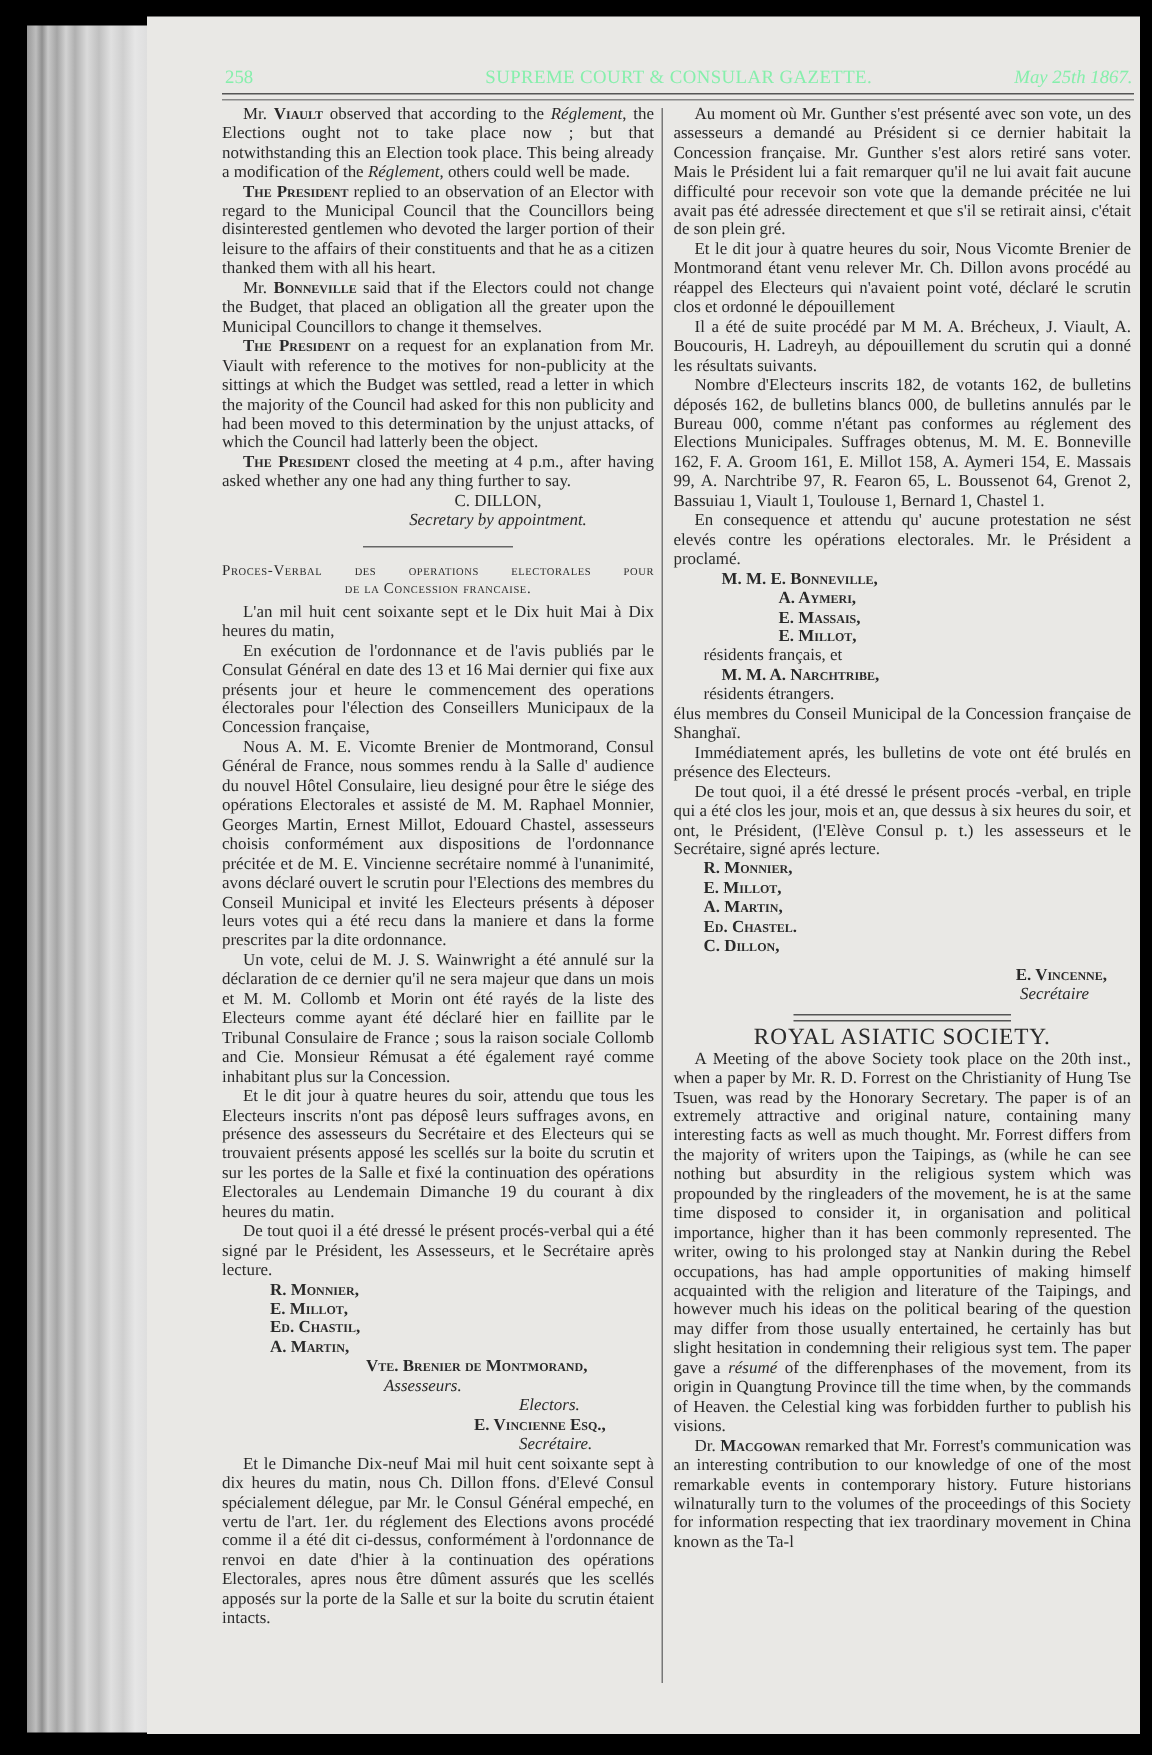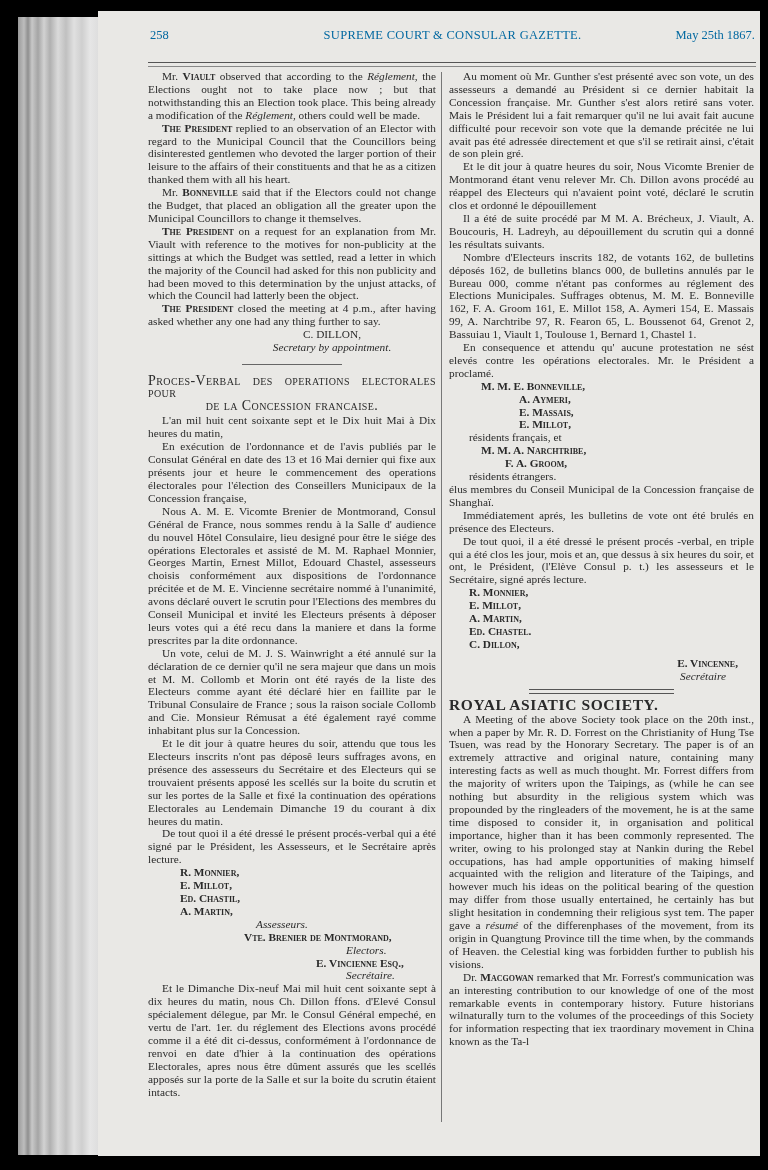--- a/index.html
+++ b/index.html
@@ -1,39 +1,39 @@
 <!DOCTYPE html>
 <html><head>
 <meta charset="utf-8">
 <style>
   html, body { margin:0; padding:0; }
   body { width:768px; height:1170px; background:#000; position:relative; overflow:hidden; font-family:"Liberation Serif","DejaVu Serif",serif; color:#2a2a2a; }
   .page-edges { position:absolute; left:18px; top:17px; width:82px; height:1138px; background:
     linear-gradient(90deg,#9a9a9a 0,#bdbdbd 6px,#8f8f8f 10px,#c8c8c8 14px,#a5a5a5 20px,#d2d2d2 26px,#b0b0b0 32px,#dadada 40px,#c0c0c0 48px,#e0e0e0 56px,#cfcfcf 64px,#e6e6e6 72px,#dcdcdc 82px); }
   .page { position:absolute; left:98px; top:11px; width:662px; height:1145px; background:#e9e8e5; }
-  .running-head { position:absolute; left:150px; top:28px; width:605px; height:16px; font-size:12.5px; color:#0369a1; }
+  .running-head { position:absolute; left:150px; top:44px; width:605px; height:16px; font-size:12.5px; color:#86efac; }
   .running-head .pg { position:absolute; left:0; top:0; }
   .running-head .title { position:absolute; left:0; right:0; text-align:center; letter-spacing:0.3px; }
-  .running-head .date { position:absolute; right:0; top:0; }
+  .running-head .date { position:absolute; right:0; top:0; font-style:italic; }
   .head-rule { position:absolute; left:148px; top:62px; width:608px; height:3px; border-top:1px solid #555; border-bottom:1px solid #888; }
   .col-rule { position:absolute; left:441px; top:72px; width:1px; height:1050px; background:#777; }
   .col { position:absolute; top:70px; font-size:11.3px; line-height:12.9px; text-align:justify; }
   .col.left { left:148px; width:288px; }
   .col.right { left:449px; width:305px; }
   p { margin:0; text-indent:14px; }
   .sc { font-variant:small-caps;font-weight:bold; }
   .it { font-style:italic; }
   .center { text-align:center; text-indent:0; }
   .sig-right { text-align:right; text-indent:0; }
   .names { text-indent:0; padding-left:32px; }
   .indent-sig { text-indent:0; }
   .rule { width:100px; height:1px; background:#666; margin:10px auto 10px; }
   .rule2 { width:145px; height:3px; border-top:1px solid #555; border-bottom:1px solid #555; margin:6px auto 2px; }
-  .heading-sc { font-variant:small-caps; text-align:center; text-indent:0; font-size:14px; line-height:12.5px; letter-spacing:0.4px; }
-  .heading-big { text-align:left; font-size:15.5px; letter-spacing:0.6px; line-height:17px; text-indent:0;font-weight:bold; }
+  .heading-sc { font-variant:small-caps; text-align:center; text-indent:0; font-size:10px; line-height:12.5px; letter-spacing:0.4px; }
+  .heading-big { text-align:center; font-size:15.5px; letter-spacing:0.6px; line-height:17px; text-indent:0; }
 </style>
 </head>
 <body>
 
 <div class="page-edges"></div>
 <div class="page"></div>
 
 <div class="running-head">
   <span class="pg">258</span>
   <span class="title">SUPREME COURT &amp; CONSULAR GAZETTE.</span>
@@ -56,41 +56,40 @@
   <p>L'an mil huit cent soixante sept et le Dix huit Mai à Dix heures du matin,</p>
   <p>En exécution de l'ordonnance et de l'avis publiés par le Consulat Général en date des 13 et 16 Mai dernier qui fixe aux présents jour et heure le commencement des operations électorales pour l'élection des Conseillers Municipaux de la Concession française,</p>
   <p>Nous A. M. E. Vicomte Brenier de Montmorand, Consul Général de France, nous sommes rendu à la Salle d' audience du nouvel Hôtel Consulaire, lieu designé pour être le siége des opérations Electorales et assisté de M. M. Raphael Monnier, Georges Martin, Ernest Millot, Edouard Chastel, assesseurs choisis conformément aux dispositions de l'ordonnance précitée et de M. E. Vincienne secrétaire nommé à l'unanimité, avons déclaré ouvert le scrutin pour l'Elections des membres du Conseil Municipal et invité les Electeurs présents à déposer leurs votes qui a été recu dans la maniere et dans la forme prescrites par la dite ordonnance.</p>
   <p>Un vote, celui de M. J. S. Wainwright a été annulé sur la déclaration de ce dernier qu'il ne sera majeur que dans un mois et M. M. Collomb et Morin ont été rayés de la liste des Electeurs comme ayant été déclaré hier en faillite par le Tribunal Consulaire de France ; sous la raison sociale Collomb and Cie. Monsieur Rémusat a été également rayé comme inhabitant plus sur la Concession.</p>
   <p>Et le dit jour à quatre heures du soir, attendu que tous les Electeurs inscrits n'ont pas déposê leurs suffrages avons, en présence des assesseurs du Secrétaire et des Electeurs qui se trouvaient présents apposé les scellés sur la boite du scrutin et sur les portes de la Salle et fixé la continuation des opérations Electorales au Lendemain Dimanche 19 du courant à dix heures du matin.</p>
   <p>De tout quoi il a été dressé le présent procés-verbal qui a été signé par le Président, les Assesseurs, et le Secrétaire après lecture.</p>
   <p class="names sc">R. Monnier,</p>
   <p class="names sc">E. Millot,</p>
   <p class="names sc">Ed. Chastil,</p>
   <p class="names sc">A. Martin,</p>
+  <p class="indent-sig sc" style="padding-left:96px">Vte. Brenier de Montmorand,</p>
   <p class="indent-sig it" style="padding-left:108px">Assesseurs.</p>
-  <p class="indent-sig sc" style="padding-left:96px">Vte. Brenier de Montmorand,</p>
   <p class="indent-sig it" style="padding-left:198px">Electors.</p>
   <p class="indent-sig sc" style="padding-left:168px">E. Vincienne Esq.,</p>
   <p class="indent-sig it" style="padding-left:198px">Secrétaire.</p>
   <p>Et le Dimanche Dix-neuf Mai mil huit cent soixante sept à dix heures du matin, nous Ch. Dillon ffons. d'Elevé Consul spécialement délegue, par Mr. le Consul Général empeché, en vertu de l'art. 1er. du réglement des Elections avons procédé comme il a été dit ci-dessus, conformément à l'ordonnance de renvoi en date d'hier à la continuation des opérations Electorales, apres nous être dûment assurés que les scellés apposés sur la porte de la Salle et sur la boite du scrutin étaient intacts.</p>
 </div>
 
 <div class="col right">
   <p>Au moment où Mr. Gunther s'est présenté avec son vote, un des assesseurs a demandé au Président si ce dernier habitait la Concession française. Mr. Gunther s'est alors retiré sans voter. Mais le Président lui a fait remarquer qu'il ne lui avait fait aucune difficulté pour recevoir son vote que la demande précitée ne lui avait pas été adressée directement et que s'il se retirait ainsi, c'était de son plein gré.</p>
   <p>Et le dit jour à quatre heures du soir, Nous Vicomte Brenier de Montmorand étant venu relever Mr. Ch. Dillon avons procédé au réappel des Electeurs qui n'avaient point voté, déclaré le scrutin clos et ordonné le dépouillement</p>
   <p>Il a été de suite procédé par M M. A. Brécheux, J. Viault, A. Boucouris, H. Ladreyh, au dépouillement du scrutin qui a donné les résultats suivants.</p>
   <p>Nombre d'Electeurs inscrits 182, de votants 162, de bulletins déposés 162, de bulletins blancs 000, de bulletins annulés par le Bureau 000, comme n'étant pas conformes au réglement des Elections Municipales. Suffrages obtenus, M. M. E. Bonneville 162, F. A. Groom 161, E. Millot 158, A. Aymeri 154, E. Massais 99, A. Narchtribe 97, R. Fearon 65, L. Boussenot 64, Grenot 2, Bassuiau 1, Viault 1, Toulouse 1, Bernard 1, Chastel 1.</p>
   <p>En consequence et attendu qu' aucune protestation ne sést elevés contre les opérations electorales. Mr. le Président a proclamé.</p>
   <p class="indent-sig sc" style="padding-left:32px">M. M. E. Bonneville,</p>
   <p class="indent-sig sc" style="padding-left:70px">A. Aymeri,</p>
   <p class="indent-sig sc" style="padding-left:70px">E. Massais,</p>
   <p class="indent-sig sc" style="padding-left:70px">E. Millot,</p>
   <p class="indent-sig" style="padding-left:20px">résidents français, et</p>
   <p class="indent-sig sc" style="padding-left:32px">M. M. A. Narchtribe,</p>
-  <p class="indent-sig sc" style="padding-left:56px">F. A. Groom,</p>
   <p class="indent-sig" style="padding-left:20px">résidents étrangers.</p>
   <p class="indent-sig">élus membres du Conseil Municipal de la Concession française de Shanghaï.</p>
   <p>Immédiatement aprés, les bulletins de vote ont été brulés en présence des Electeurs.</p>
   <p>De tout quoi, il a été dressé le présent procés -verbal, en triple qui a été clos les jour, mois et an, que dessus à six heures du soir, et ont, le Président, (l'Elève Consul p. t.) les assesseurs et le Secrétaire, signé aprés lecture.</p>
   <p class="indent-sig sc" style="padding-left:20px">R. Monnier,</p>
   <p class="indent-sig sc" style="padding-left:20px">E. Millot,</p>
   <p class="indent-sig sc" style="padding-left:20px">A. Martin,</p>
   <p class="indent-sig sc" style="padding-left:20px">Ed. Chastel.</p>
   <p class="indent-sig sc" style="padding-left:20px">C. Dillon,</p>
   <p class="sig-right sc" style="margin-top:6px;padding-right:16px">E. Vincenne,</p>

